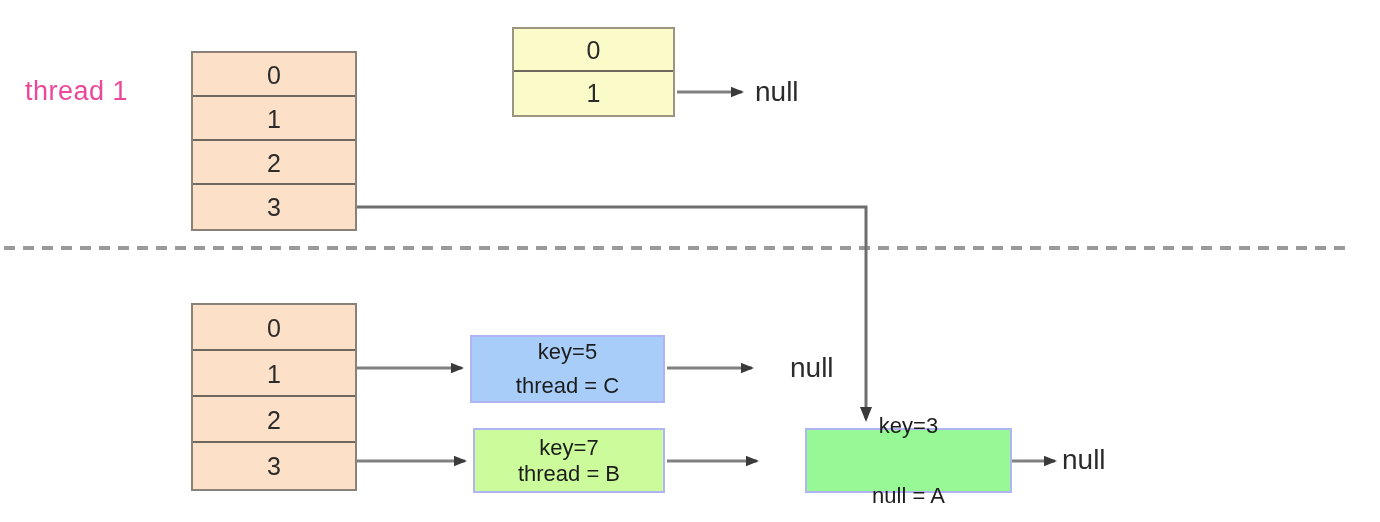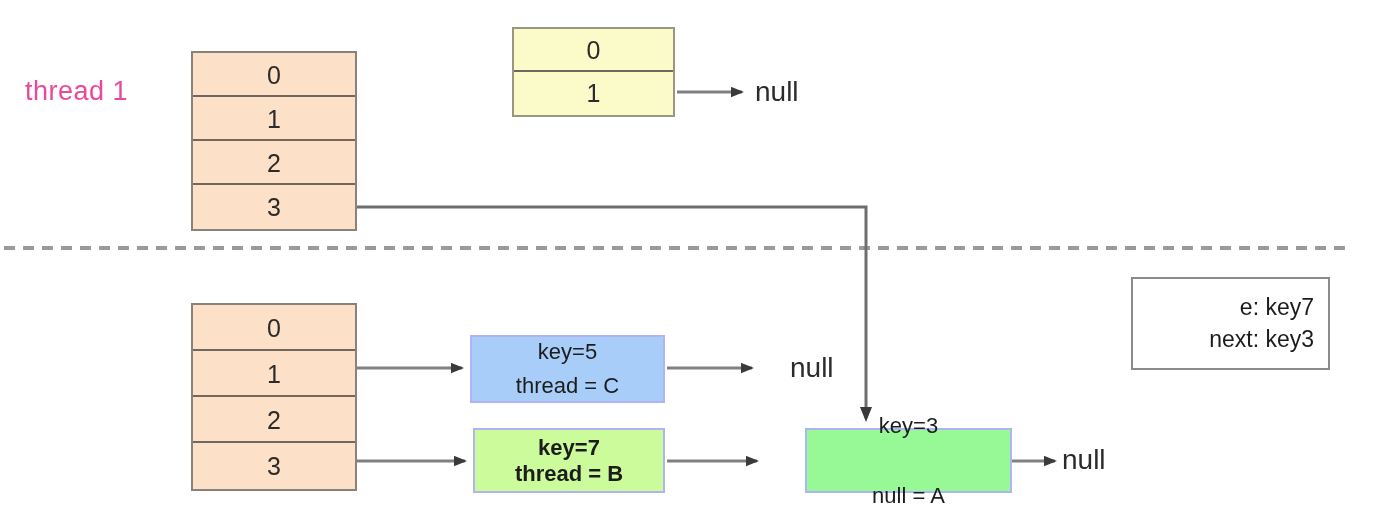--- a/index.html
+++ b/index.html
@@ -161,30 +161,26 @@
     <div class="bucket-row" style="height:46px;line-height:46px;">3</div>
   </div>
 
   <div class="node" style="left:470px;top:335px;width:195px;height:68px;background:#a8cdf8;gap:8px;">
     <div class="ln">key=5</div>
     <div class="ln">thread = C</div>
   </div>
 
   <div class="null-label" style="left:790px;top:352px;">null</div>
 
-  <div class="node" style="left:473px;top:428px;width:192px;height:65px;background:#cbfb9a;font-weight:bold;">
+  <div class="node" style="left:473px;top:428px;width:192px;height:65px;background:#cbfb9a;">
     <div class="ln">key=7</div>
     <div class="ln">thread = B</div>
   </div>
 
   <div class="node" style="left:805px;top:428px;width:207px;height:65px;background:#96f995;gap:44px;">
     <div class="ln">key=3</div>
     <div class="ln">null = A</div>
   </div>
 
   <div class="null-label" style="left:1062px;top:444px;">null</div>
 
-  <div class="info-panel" style="left:1131px;top:277px;width:199px;height:93px;">
-    <div class="ln">e:  key7</div>
-    <div class="ln">next:  key3</div>
-  </div>
 
 </div>
 
 </body></html>

